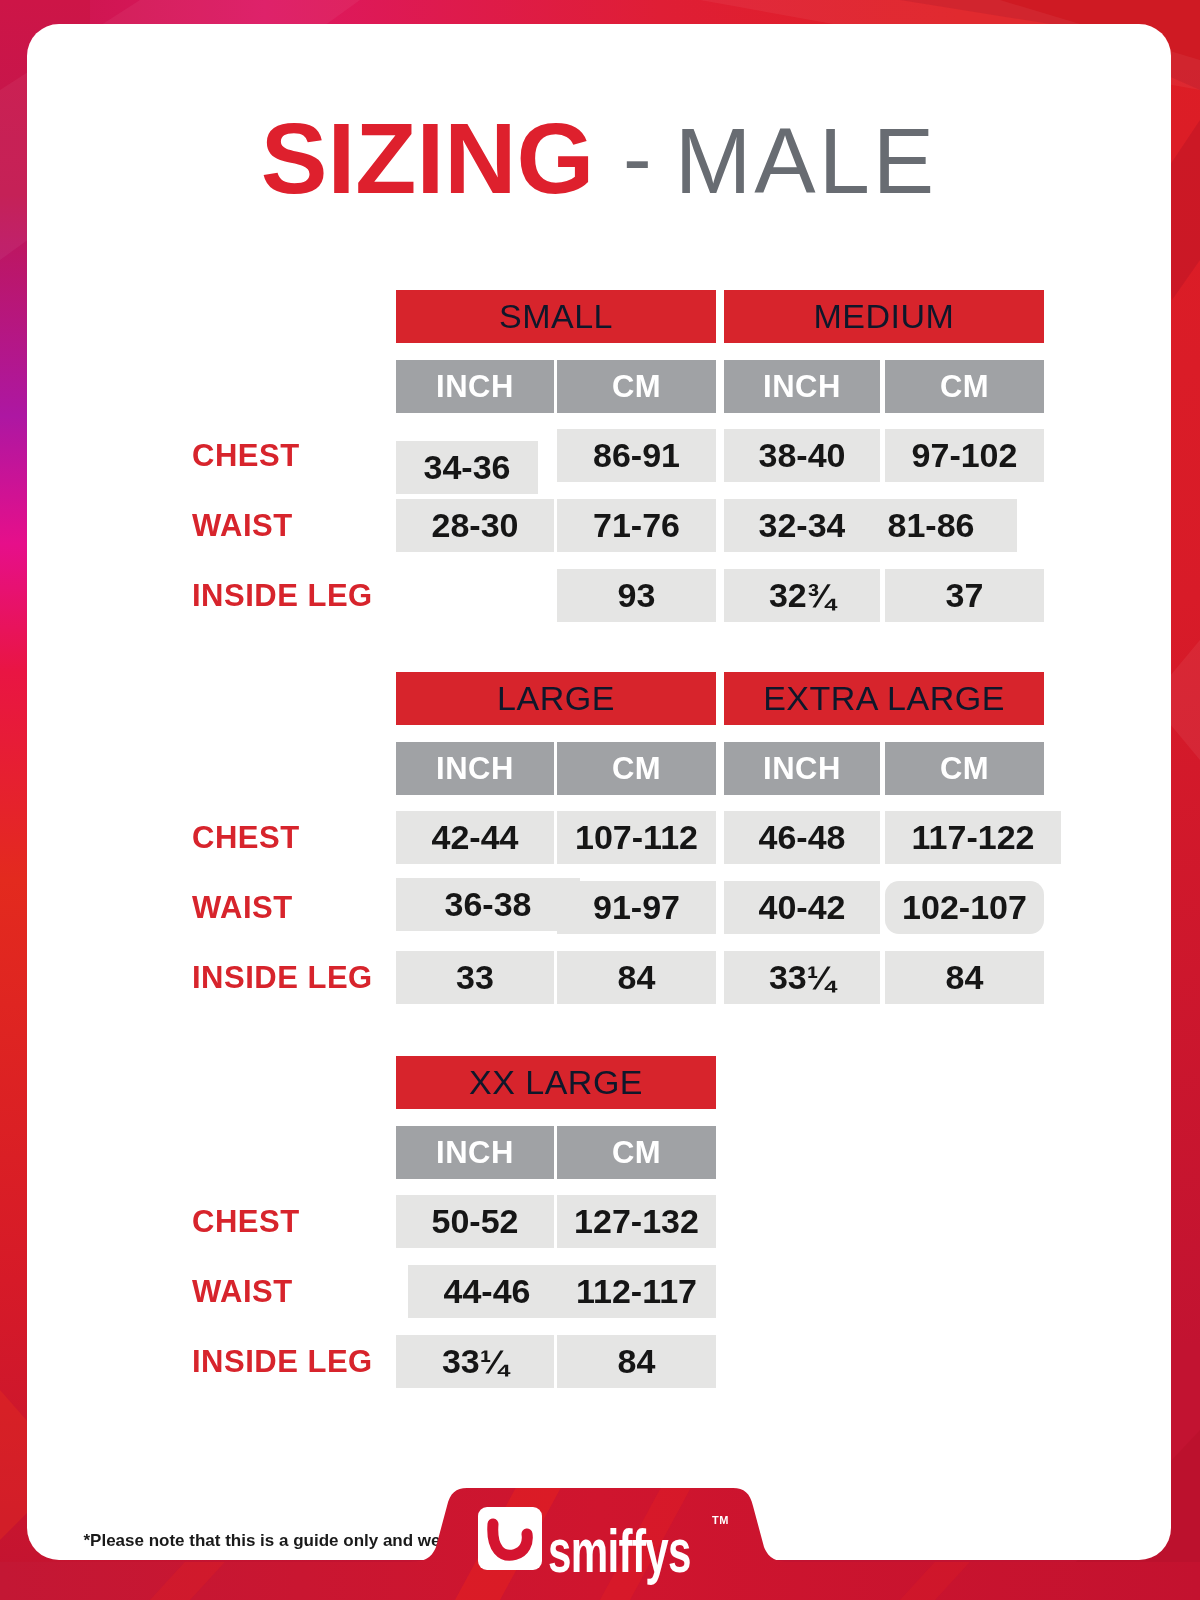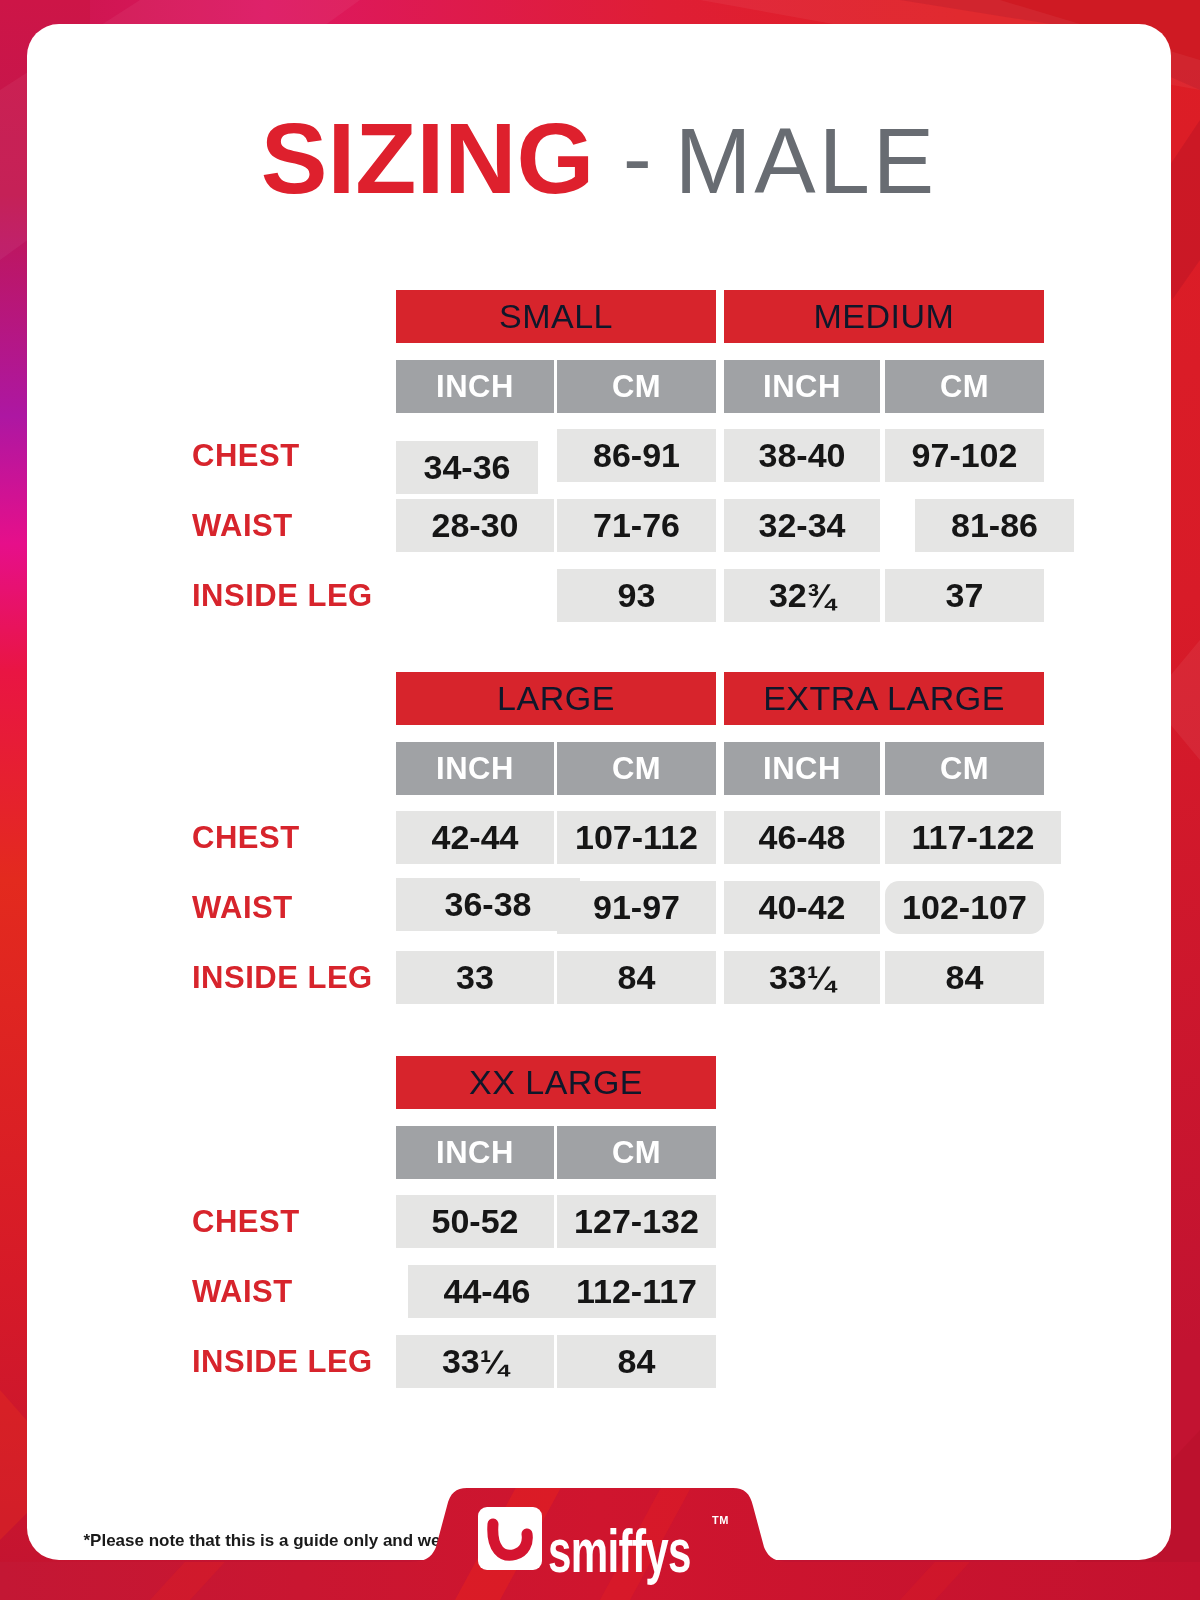--- a/index.html
+++ b/index.html
@@ -93,21 +93,21 @@
           <div class="cell unit-header" style="left: 718px; top: 70px; width: 159px;">CM</div>
           <div class="cell row-label" style="left: 25px; top: 139px; width: 204px;">CHEST</div>
           <div class="cell value-cell" style="left: 229px; top: 151px; width: 142px;">34-36</div>
           <div class="cell value-cell" style="left: 390px; top: 139px; width: 159px;">86-91</div>
           <div class="cell value-cell" style="left: 557px; top: 139px; width: 156px;">38-40</div>
           <div class="cell value-cell" style="left: 718px; top: 139px; width: 159px;">97-102</div>
           <div class="cell row-label" style="left: 25px; top: 209px; width: 204px;">WAIST</div>
           <div class="cell value-cell" style="left: 229px; top: 209px; width: 158px;">28-30</div>
           <div class="cell value-cell" style="left: 390px; top: 209px; width: 159px;">71-76</div>
           <div class="cell value-cell" style="left: 557px; top: 209px; width: 156px;">32-34</div>
-          <div class="cell value-cell" style="left: 748px; top: 209px; width: 159px;">81-86</div>
+          <div class="cell value-cell" style="left: 678px; top: 209px; width: 172px;">81-86</div>
           <div class="cell row-label" style="left: 25px; top: 279px; width: 204px;">INSIDE LEG</div>
           <div class="cell value-cell" style="left: 390px; top: 279px; width: 159px;">93</div>
           <div class="cell value-cell" style="left: 557px; top: 279px; width: 156px;">32¾</div>
           <div class="cell value-cell" style="left: 718px; top: 279px; width: 159px;">37</div>
         </div>
         <div class="size-table" style="top: 648px;">
           <div class="cell size-header" style="left: 229px; top: 0px; width: 320px;">LARGE</div>
           <div class="cell unit-header" style="left: 229px; top: 70px; width: 158px;">INCH</div>
           <div class="cell unit-header" style="left: 390px; top: 70px; width: 159px;">CM</div>
           <div class="cell size-header" style="left: 557px; top: 0px; width: 320px;">EXTRA LARGE</div>

